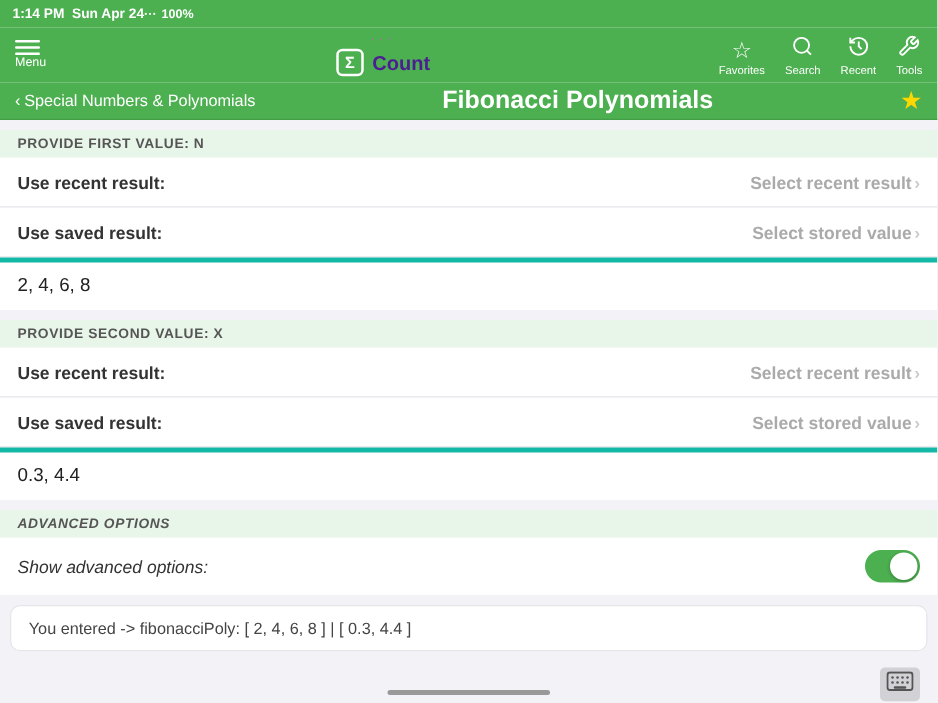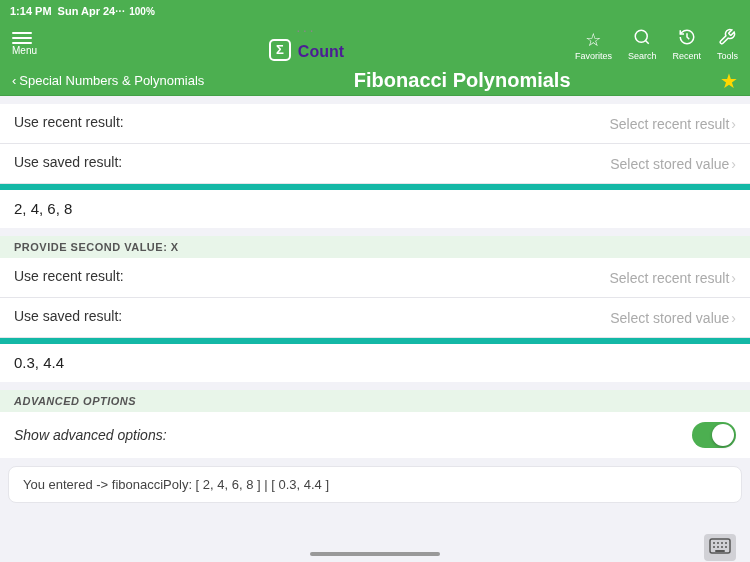--- a/index.html
+++ b/index.html
@@ -80,44 +80,46 @@
       background: #e8f5e9;
       padding: 5px 14px;
       font-size: 11px;
       font-weight: 700;
       color: #555;
       letter-spacing: 0.5px;
       text-transform: uppercase;
     }
     .section-row {
       display: flex;
+      align-items: center;
       justify-content: space-between;
       padding: 10px 14px;
       border-bottom: 1px solid #e5e5ea;
       min-height: 40px;
+      font-weight: bold;
     }
     .section-row:last-child { border-bottom: none; }
     .row-label {
       color: #333;
       font-size: 14px;
     }
     .row-action {
       color: #aaa;
       font-size: 14px;
       display: flex;
       align-items: center;
       gap: 2px;
       cursor: pointer;
     }
     .row-chevron { font-size: 14px; color: #ccc; }
 
     
     .input-row {
       padding: 10px 14px;
-      border-top: 6px solid #14b8a6;
+      border-top: 4px solid #14b8a6;
     }
     .text-input {
       border: none;
       outline: none;
       font-size: 15px;
       color: #222;
       width: 100%;
       background: transparent;
     }
 
@@ -288,20 +290,21 @@
     <span>‹</span>
     <span>Special Numbers &amp; Polynomials</span>
   </div>
   <span class="breadcrumb-current">Fibonacci Polynomials</span>
   <span class="breadcrumb-star">★</span>
 </div>
 
 <div class="content">
 
   <div class="section">
+    <div class="section-header">PROVIDE FIRST VALUE: N</div>
     <div class="section-row">
       <span class="row-label">Use recent result:</span>
       <div class="row-action">
         <span>Select recent result</span>
         <span class="row-chevron">›</span>
       </div>
     </div>
     <div class="section-row">
       <span class="row-label">Use saved result:</span>
       <div class="row-action">

